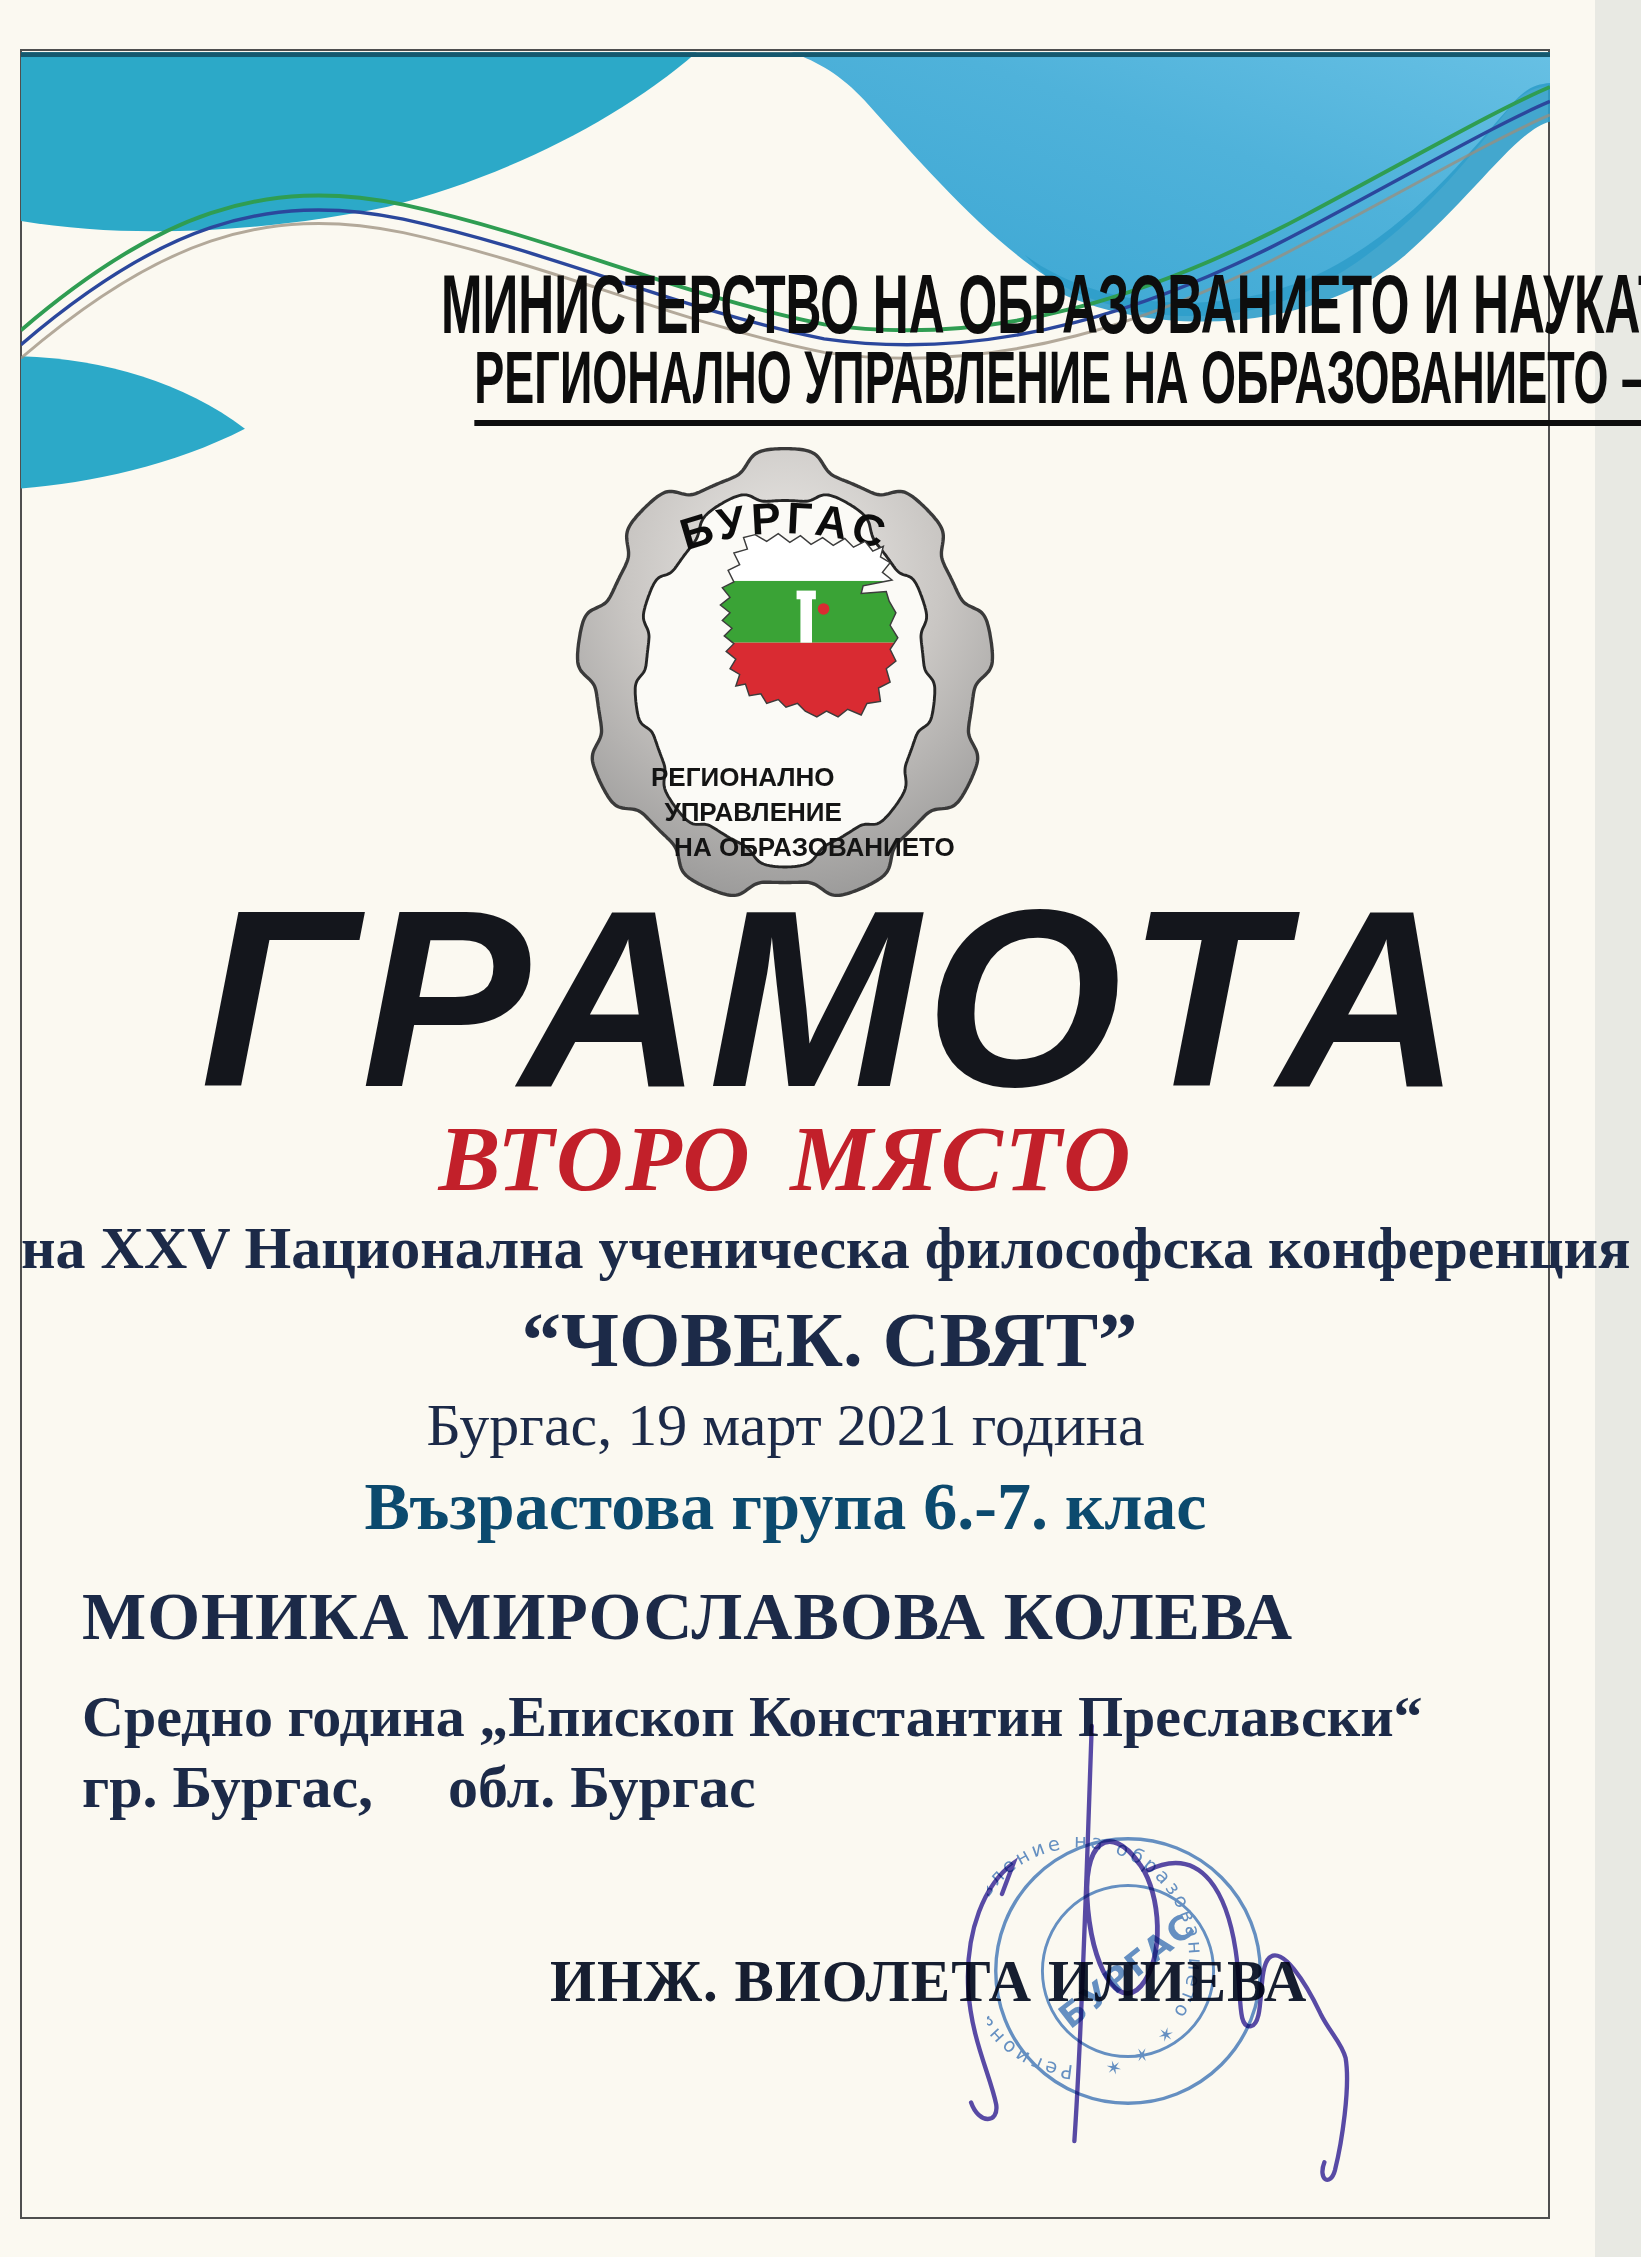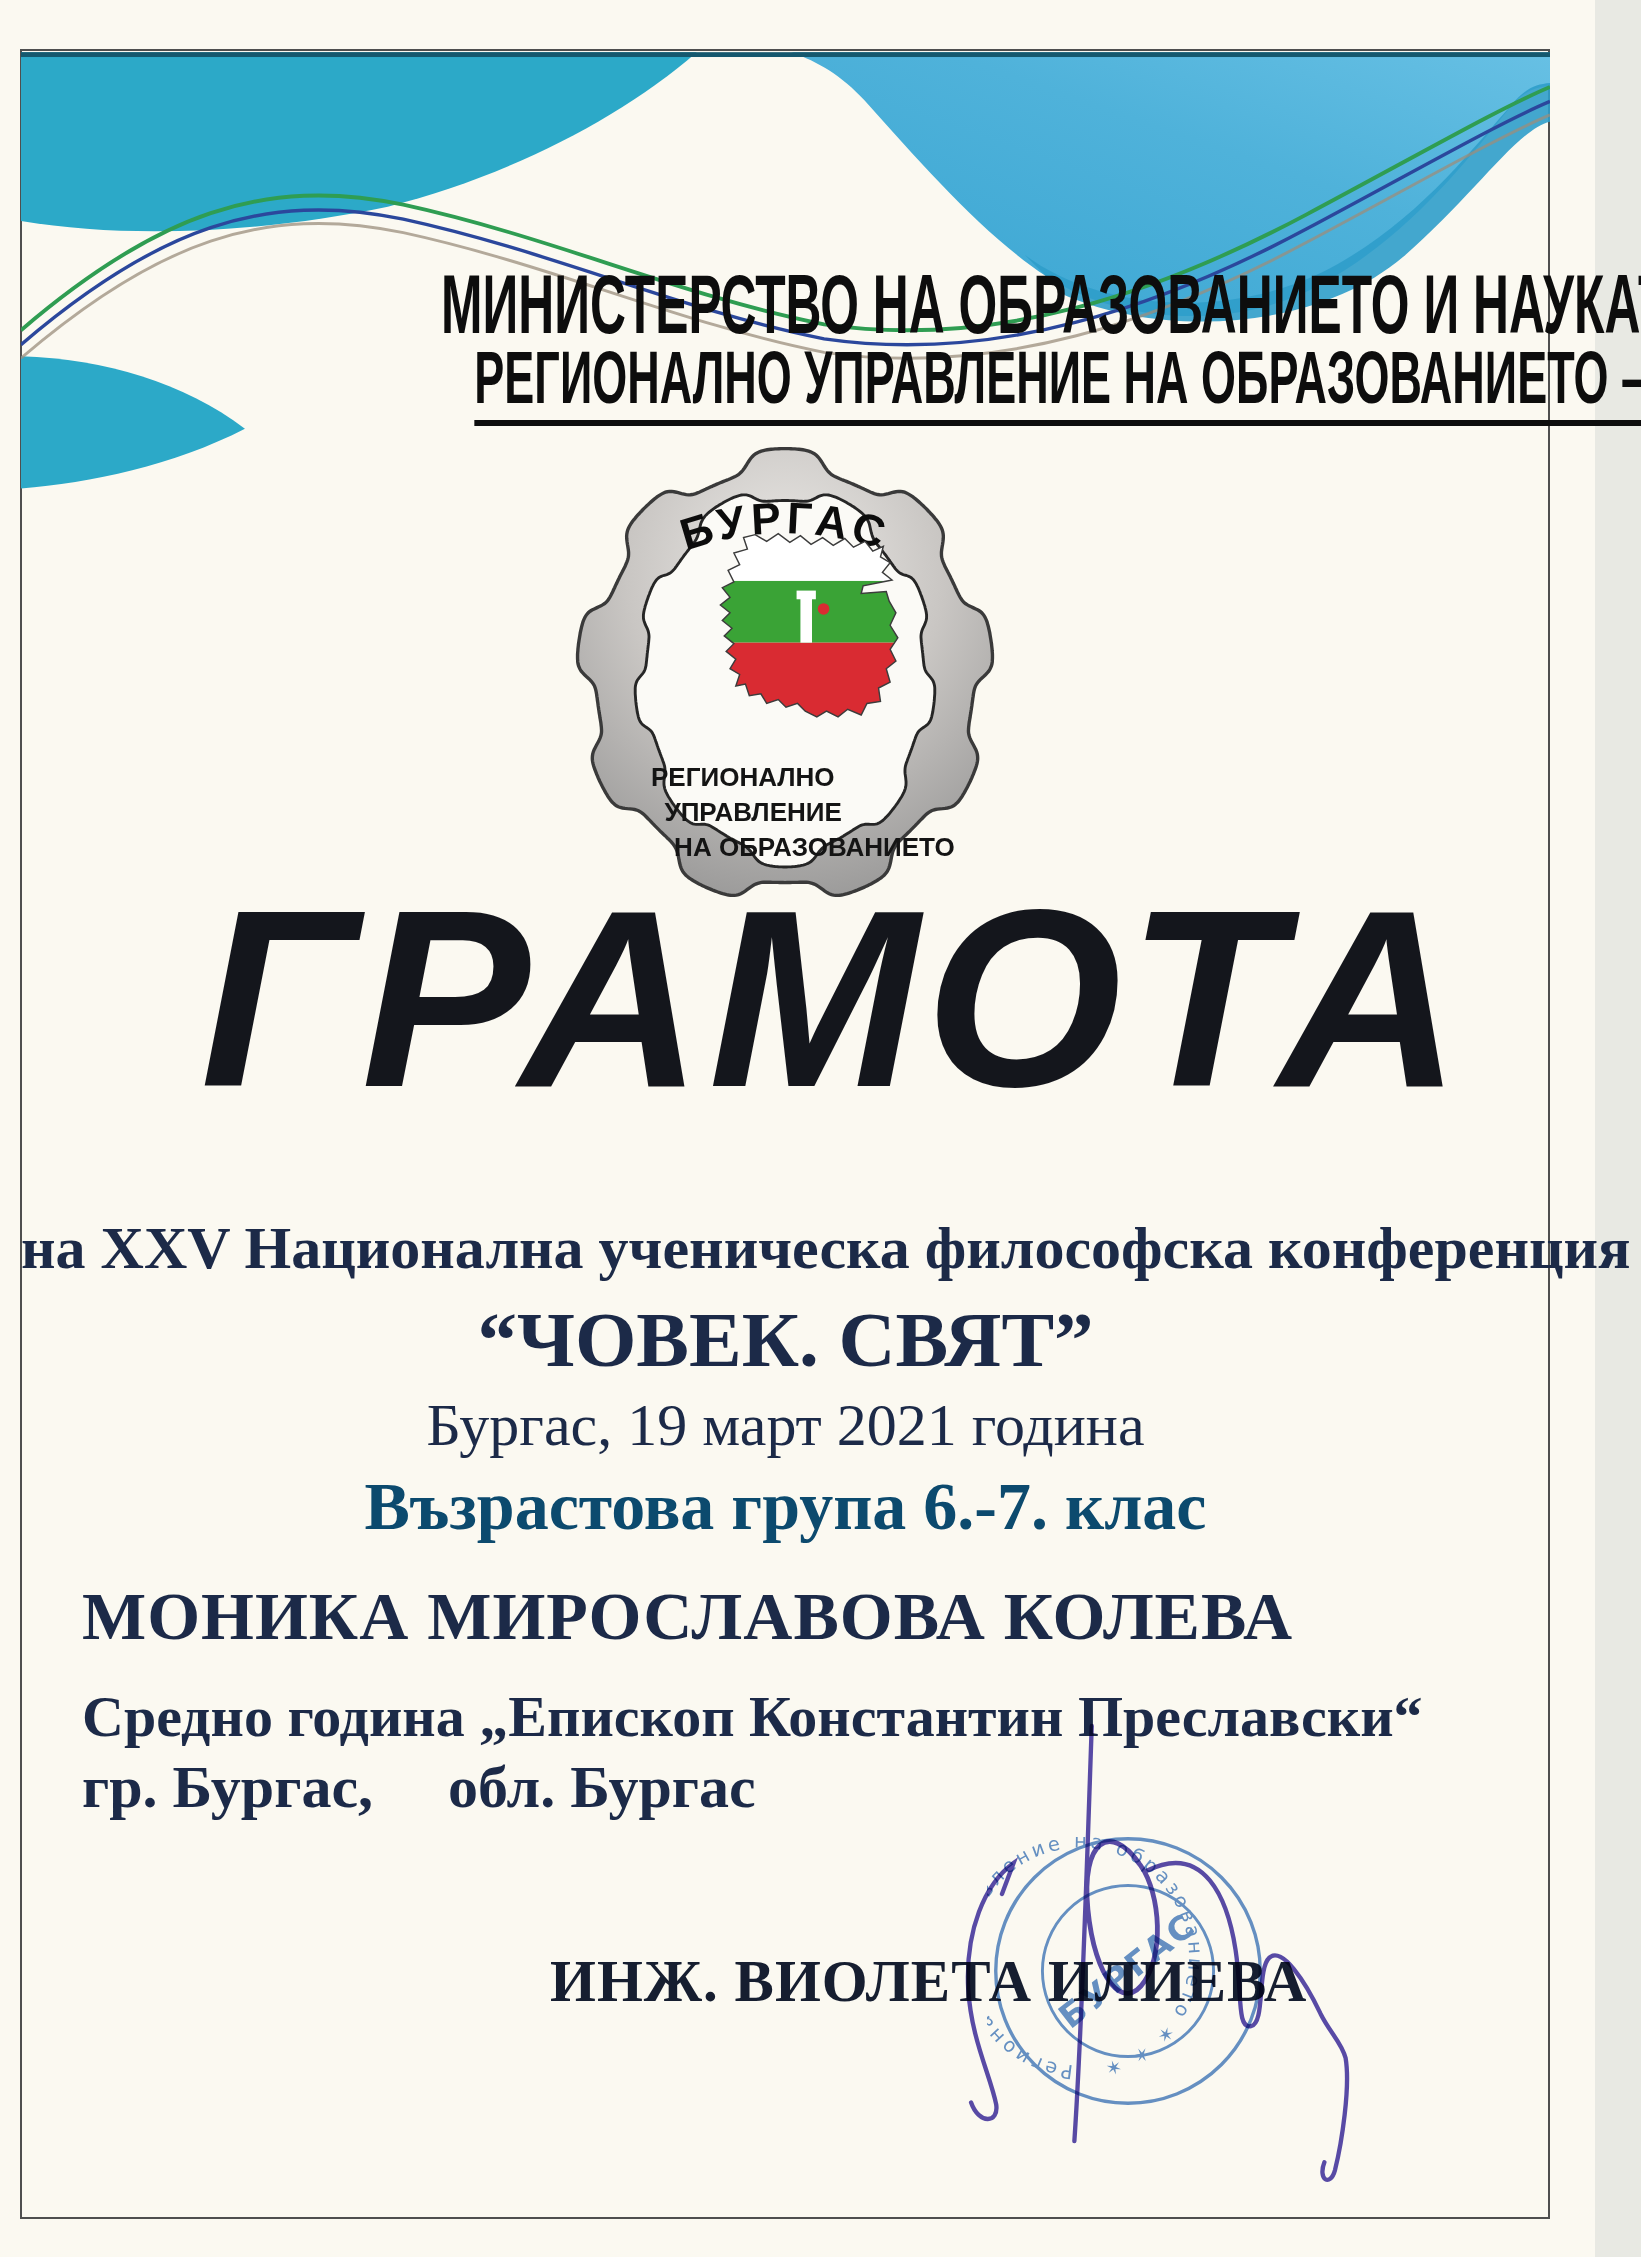--- a/index.html
+++ b/index.html
@@ -14,21 +14,21 @@
   .row{left:21px;width:1529px;text-align:center;line-height:1;white-space:nowrap;}
   .cx{display:inline-block;transform-origin:center;}
   #hdr1{top:263px;font-family:"Liberation Sans",sans-serif;font-weight:bold;font-size:83px;color:#0d0d0d;}
   #hdr1 .cx{transform:scaleX(0.60);}
   #hdr2{top:340px;font-family:"Liberation Sans",sans-serif;font-weight:bold;font-size:75px;color:#0d0d0d;}
   #hdr2 .cx{transform:scaleX(0.60);border-bottom:6.8px solid #0d0d0d;padding-bottom:4.8px;}
   #title{top:872px;font-family:"Liberation Sans",sans-serif;font-weight:bold;font-style:italic;
          font-size:253px;letter-spacing:5.8px;color:#14161c;padding-left:48px;}
   #award{top:1112px;font-weight:bold;font-style:italic;font-size:93px;letter-spacing:1.9px;word-spacing:13.5px;color:#c2202a;}
   #conf{top:1218px;font-weight:bold;font-size:60px;color:#1c2a48;}
-  #conf-name{top:1300px;font-weight:bold;font-size:79px;color:#1c2a48;}
+  #conf-name{top:1300px;font-weight:bold;font-size:79px;color:#1c2a48;margin-left:44px;}
   #date-place{top:1395px;font-size:60px;color:#1c2a48;}
   #age-group{top:1472px;font-weight:bold;font-size:68px;color:#0c4a6e;}
   .leftline{left:82px;line-height:1;white-space:pre;color:#1c2a48;}
   #rec-name{top:1582px;font-weight:bold;font-size:68px;letter-spacing:1px;text-align:center;}
   #rec-school{top:1688px;font-weight:bold;font-size:58px;}
   #rec-city{top:1757px;font-weight:bold;font-size:60px;}
   .sigline{left:550px;line-height:1;white-space:nowrap;color:#161e30;font-weight:bold;}
   #sig-name{top:1952px;font-size:59px;letter-spacing:1px;}
   #sig-title{top:2016px;font-size:59px;}
   svg{display:block;}
@@ -99,20 +99,21 @@
       <circle cx="121" cy="82" r="6" fill="#d92b32"></circle>
     </g>
     <g font-family="Liberation Sans, sans-serif" font-weight="bold" font-size="27" fill="#141414">
       <text x="86" y="366">РЕГИОНАЛНО</text>
       <text x="100" y="402">УПРАВЛЕНИЕ</text>
       <text x="110" y="438">НА ОБРАЗОВАНИЕТО</text>
     </g>
   </svg>
 
   <div class="abs row" id="title">ГРАМОТА</div>
+  <div class="abs row" id="award">ВТОРО МЯСТО</div>
   <div class="abs row" id="conf">на XXV Национална ученическа философска конференция</div>
   <div class="abs row" id="conf-name">“ЧОВЕК. СВЯТ”</div>
   <div class="abs row" id="date-place">Бургас, 19 март 2021 година</div>
   <div class="abs row" id="age-group">Възрастова група 6.-7. клас</div>
 
   <div class="abs leftline" id="rec-name">МОНИКА МИРОСЛАВОВА КОЛЕВА</div>
   <div class="abs leftline" id="rec-school">Средно година „Епископ Константин Преславски“</div>
   <div class="abs leftline" id="rec-city">гр. Бургас,     обл. Бургас</div>
 
   <div class="abs sigline" id="sig-name">ИНЖ. ВИОЛЕТА ИЛИЕВА</div>

